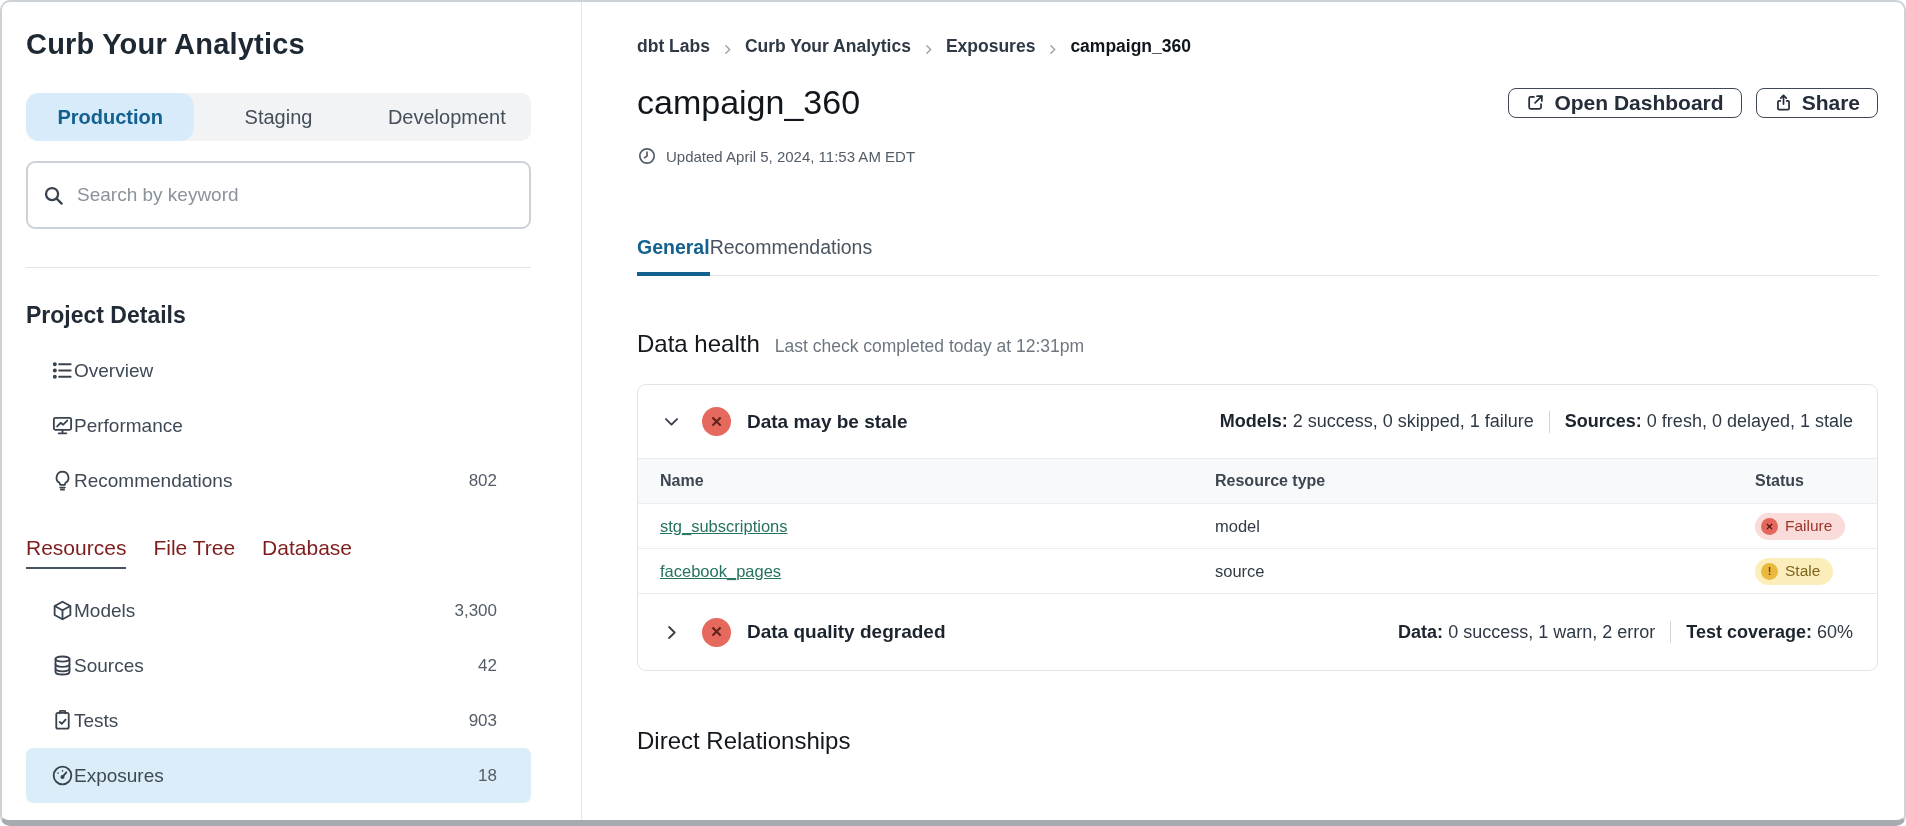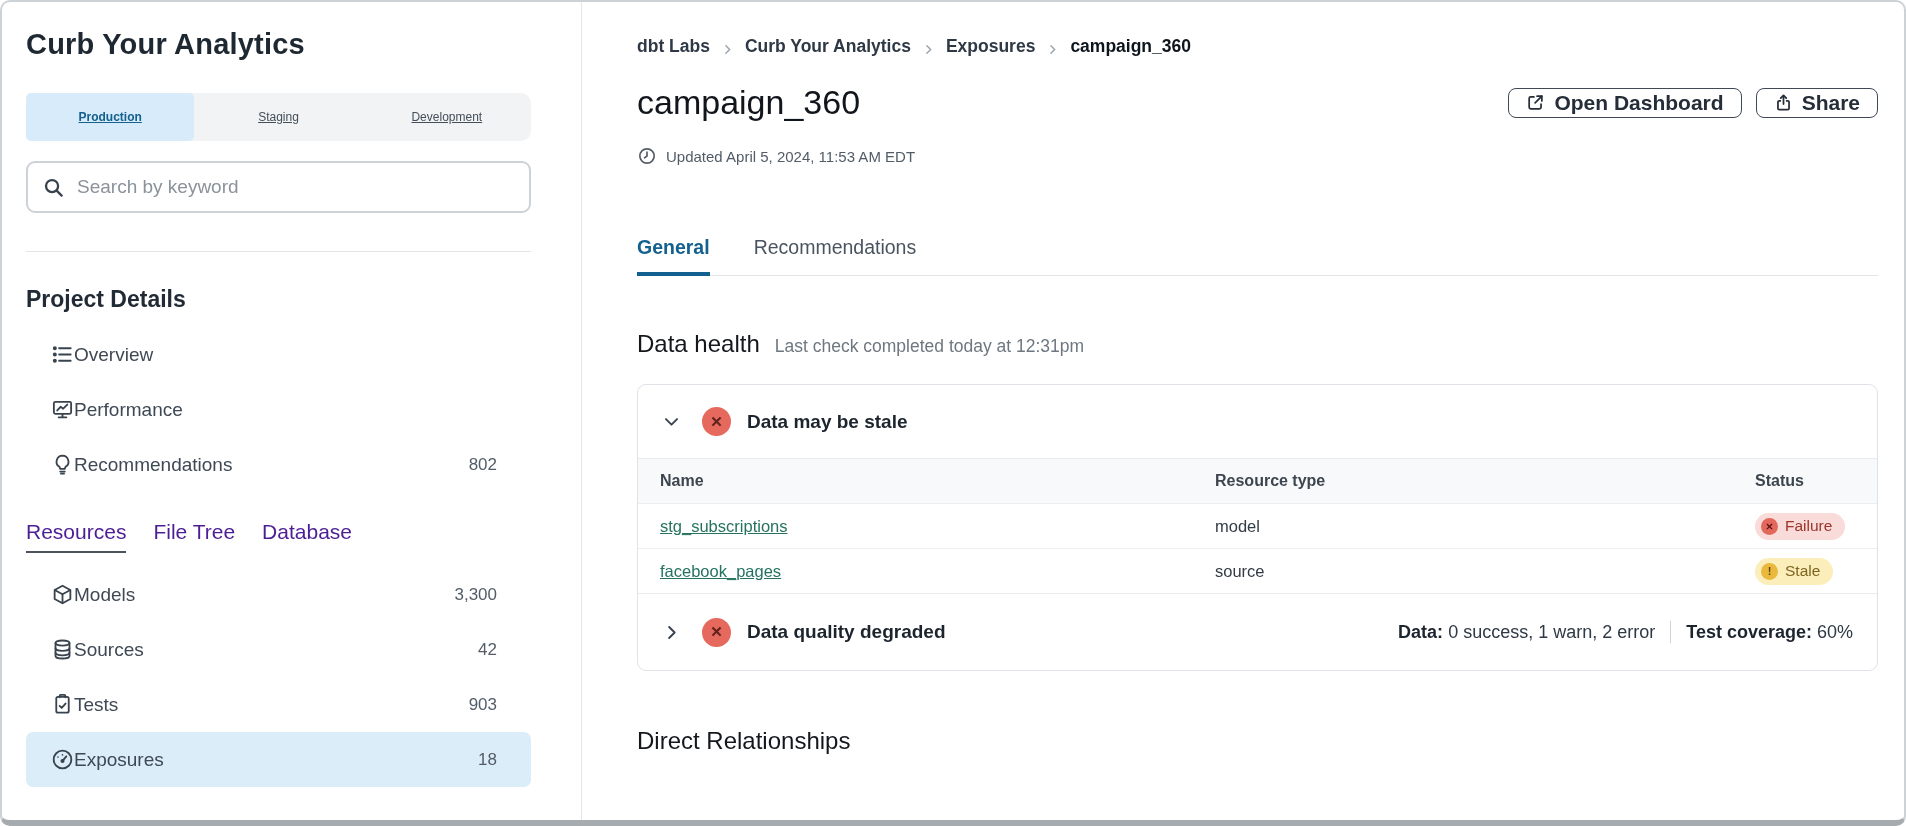--- a/index.html
+++ b/index.html
@@ -5,53 +5,53 @@
   * { margin:0; padding:0; box-sizing:border-box; }
   html,body { width:1906px; height:826px; background:#fff; }
   body { font-family:"Liberation Sans", sans-serif; color:#2b3440; }
   .window { width:1906px; height:826px; border:2px solid #cdd2d7; border-bottom:6px solid #a6abb0;
             border-radius:10px; display:flex; overflow:hidden; background:#fff; }
 
   
   .sidebar { width:580px; flex:0 0 580px; padding:26px 50px 0 24px; border-right:1px solid #e4e7ea; }
   .project-title { font-size:29px; font-weight:700; color:#1e2832; letter-spacing:.2px; }
   .env-tabs { margin-top:32px; height:48px; background:#f1f3f5; border-radius:10px; display:flex; align-items:stretch; }
-  .env-tab { flex:1; display:flex; align-items:center; justify-content:center; font-size:12px; color:#454f5a; cursor:pointer; border-radius:5px;text-decoration:underline; }
+  .env-tab { flex:1; display:flex; align-items:center; justify-content:center; font-size:20px; color:#454f5a; cursor:pointer; border-radius:14px; }
   .env-tab.active { background:#d7ebfa; color:#14608f; font-weight:600; }
-  .searchbox { margin-top:20px; height:52px; border:2px solid #ccd2d8; border-radius:9px; display:flex; align-items:center; padding:0 14px; gap:12px; background:#fff; }
+  .searchbox { margin-top:20px; height:68px; border:2px solid #ccd2d8; border-radius:9px; display:flex; align-items:center; padding:0 14px; gap:12px; background:#fff; }
   .searchbox input { border:none; outline:none; flex:1; font-size:19px; font-family:inherit; color:#2b3440; background:transparent; }
   .searchbox input::placeholder { color:#8a929c; }
   .side-divider { margin-top:38px; border-top:1px solid #e2e5e8; }
   .side-heading { margin-top:34px; font-size:23px; font-weight:600; color:#222b35; }
   .nav-list { margin-top:14px; }
   .nav-item { height:55px; display:flex; align-items:center; padding-left:25px; border-radius:7px; cursor:pointer; }
   .nav-item .lbl { font-size:19px; color:#3e4955; }
   .nav-item .cnt { margin-left:auto; padding-right:34px; font-size:17px; color:#535d68; }
   .nav-item.selected { background:#dcedfa; }
   .browse-tabs { margin-top:28px; display:flex; gap:27px; align-items:flex-end; }
-  .browse-tab { font-size:21px; color:#4c1d95; padding-bottom:7px; cursor:pointer; border-bottom:2.5px solid transparent; }
+  .browse-tab { font-size:21px; color:#7f1d1d; padding-bottom:7px; cursor:pointer; border-bottom:2.5px solid transparent; }
   .browse-tab.active { border-bottom-color:#4a545f; font-weight:500; }
   .icn { width:23px; height:23px; color:#39434e; flex:0 0 auto; }
   .icn svg { width:100%; height:100%; display:block; }
 
   
   .main { flex:1; padding:22px 26px 0 55px; overflow:hidden; }
   .breadcrumb { display:flex; align-items:center; gap:11px; margin-top:12px; font-size:17.5px; font-weight:700; color:#2e3945; }
   .crumb { cursor:pointer; }
   .crumb.current { color:#0e151d; cursor:default; }
   .crumb-sep { width:13px; height:13px; color:#9aa2ab; }
   .title-row { margin-top:26px; display:flex; align-items:center; justify-content:space-between; }
   .page-title { font-size:34px; font-weight:500; color:#11161c; }
   .actions { display:flex; gap:14px; }
   .btn { height:30px; border:1.5px solid #3f4854; border-radius:8px; background:#fff; display:flex; align-items:center; gap:9px;
          padding:0 17px; font-size:21px; font-weight:700; color:#242d38; cursor:pointer; font-family:inherit; }
   .btn .icn { width:19px; height:19px; color:#242d38; }
   .updated-row { margin-top:24px; display:flex; align-items:center; gap:9px; color:#525c67; font-size:15px; }
   .updated-row .icn { width:20px; height:20px; color:#525c67; }
-  .page-tabs { margin-top:70px; display:flex; gap:44px; border-bottom:1px solid #e2e5e8; }
+  .page-tabs { margin-top:70px; display:flex; border-bottom:1px solid #e2e5e8; }
   .page-tab { font-size:19.5px; padding-bottom:13px; color:#4a545f; cursor:pointer; border-bottom:4px solid transparent; margin-bottom:-1px; }
   .page-tab.active { color:#14608f; font-weight:700; border-bottom-color:#14608f; }
   .section-head { margin-top:54px; display:flex; align-items:baseline; gap:15px; }
   .section-title { font-size:24px; font-weight:500; color:#14181d; }
   .section-sub { font-size:17.5px; color:#6e7781; }
 
   .health-card { margin-top:26px; border:1px solid #dfe3e7; border-radius:9px; overflow:hidden; }
   .health-row { display:flex; align-items:center; padding:0 24px; }
   .health-row.top { height:73px; }
   .health-row.bottom { height:77px; border-top:1px solid #e9ebee; }
@@ -278,20 +278,31 @@
     <div class="health-card">
 
       <div class="health-row top">
         <span class="chev">
           <svg viewBox="0 0 24 24" fill="none" stroke="currentColor" stroke-width="2.4" stroke-linecap="round" stroke-linejoin="round">
               <polyline points="5,9 12,16 19,9"></polyline>
             </svg>
         </span>
         <span class="err-circle">✕</span>
         <span class="health-title">Data may be stale</span>
+        <span class="health-summary">
+          <span class="seg">
+            <b>Models:</b>
+            <span>2 success, 0 skipped, 1 failure</span>
+          </span>
+          <span class="vbar"></span>
+          <span class="seg">
+            <b>Sources:</b>
+            <span>0 fresh, 0 delayed, 1 stale</span>
+          </span>
+        </span>
       </div>
 
       <div class="h-table">
         <div class="h-tr head">
           <div class="h-td">Name</div>
           <div class="h-td">Resource type</div>
           <div class="h-td">Status</div>
         </div>
         <div class="h-tr row">
           <div class="h-td"><a class="res-link">stg_subscriptions</a></div>

